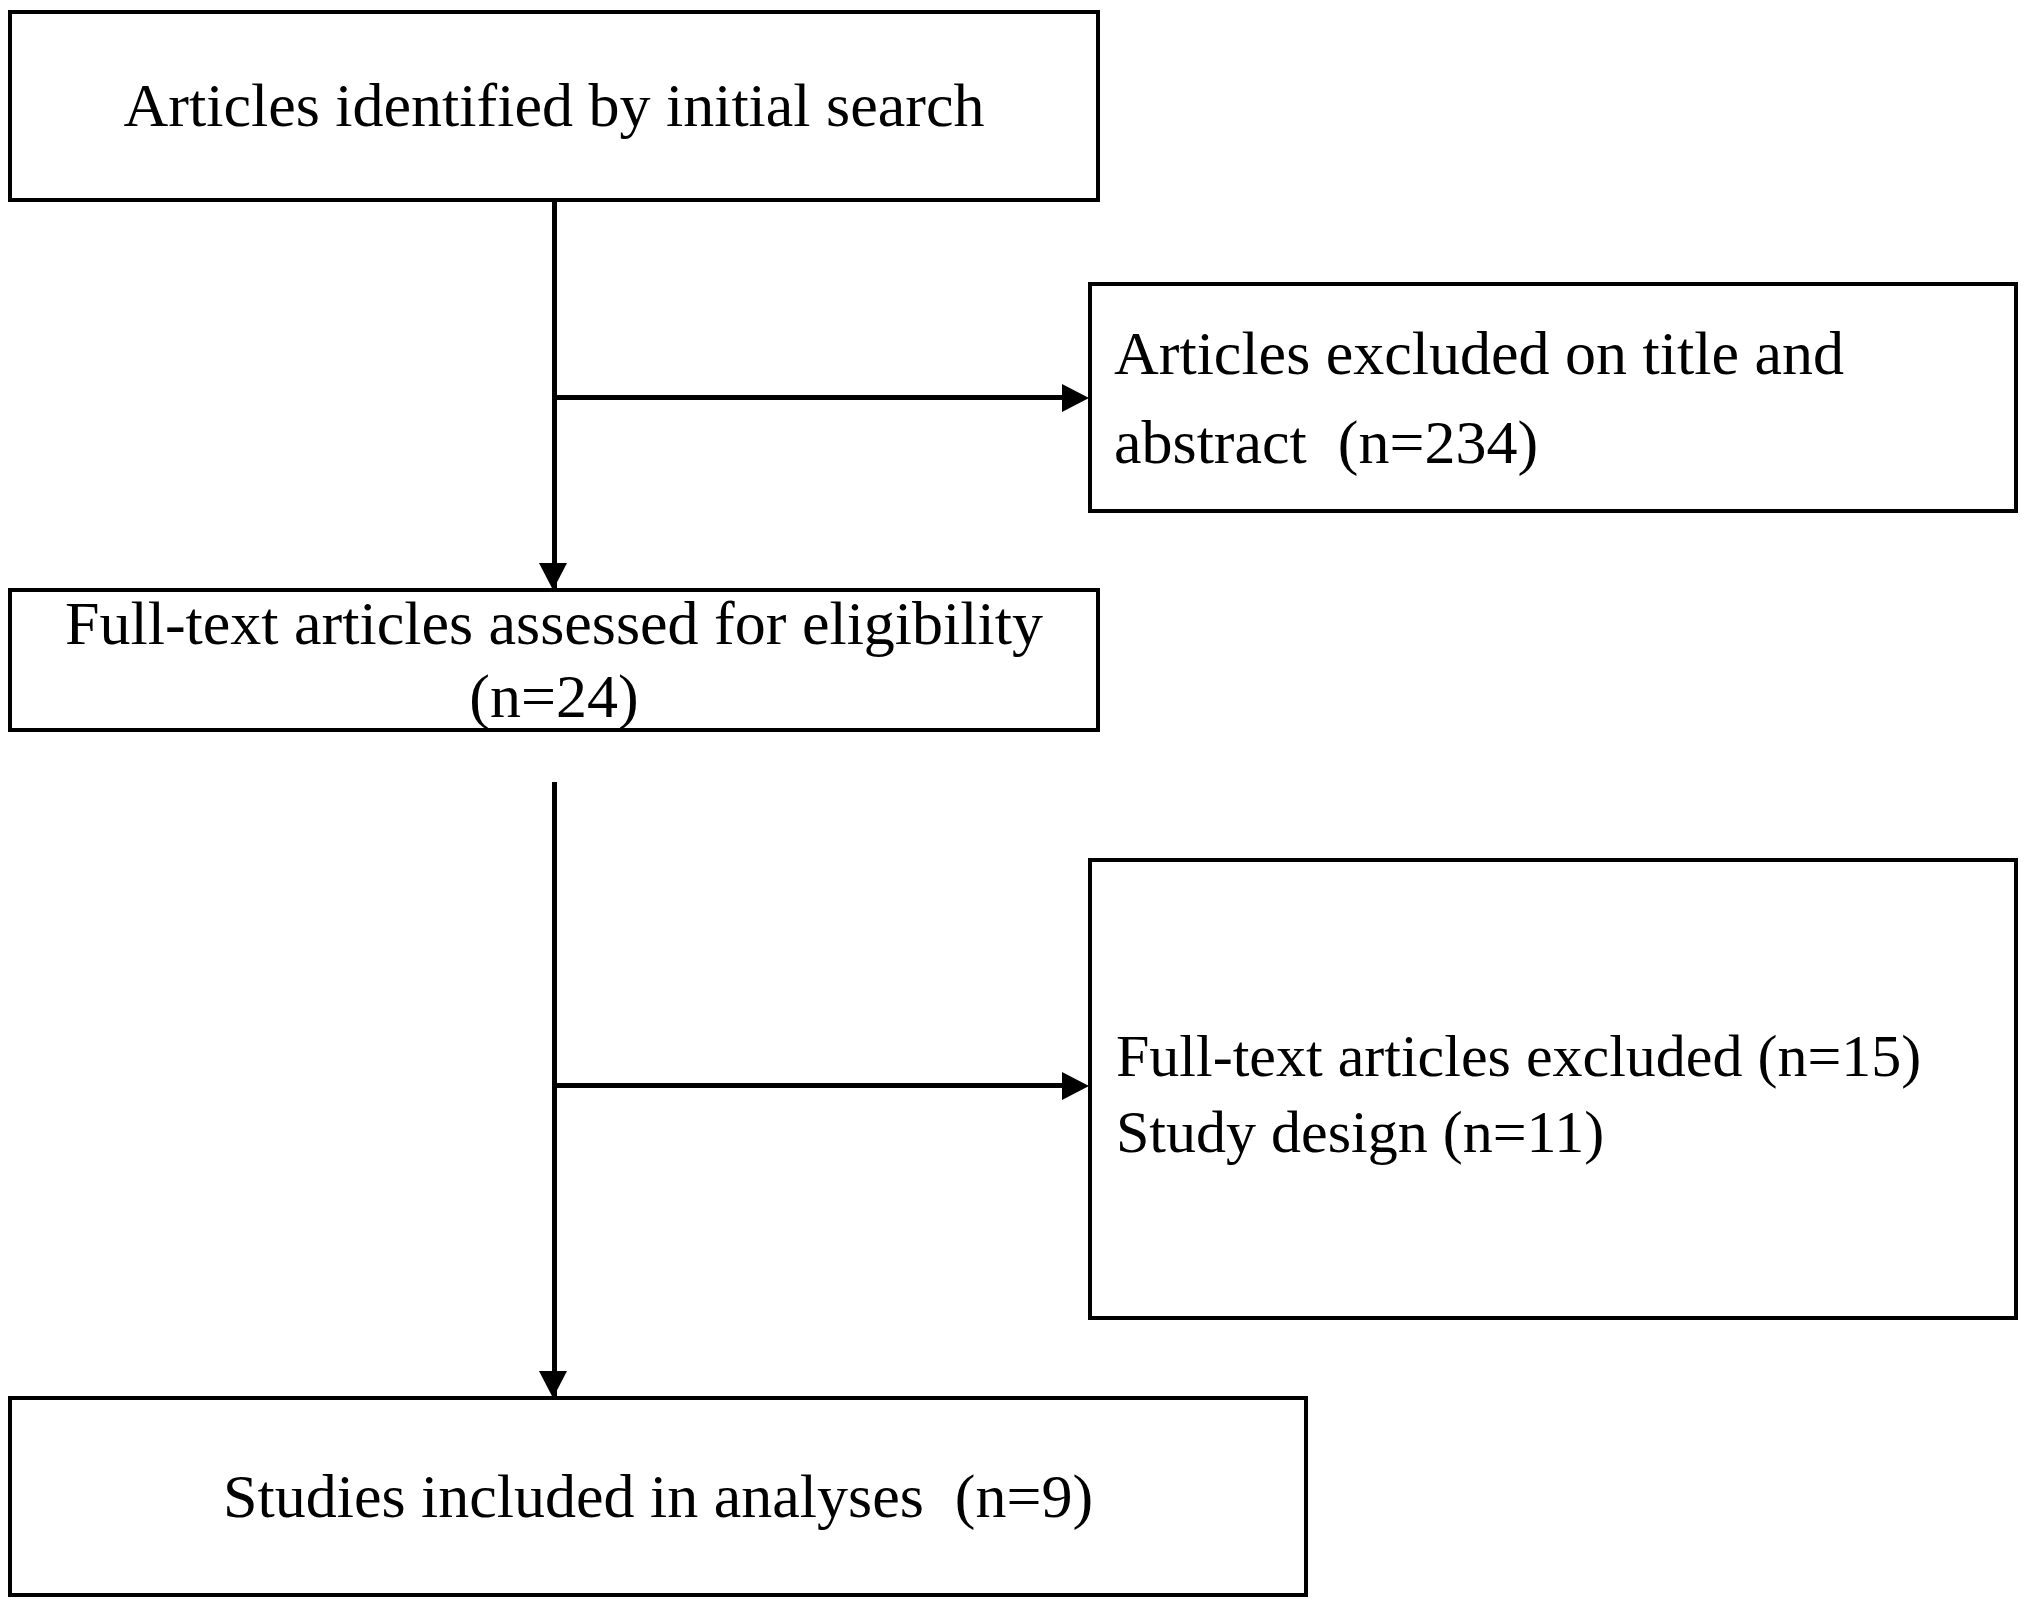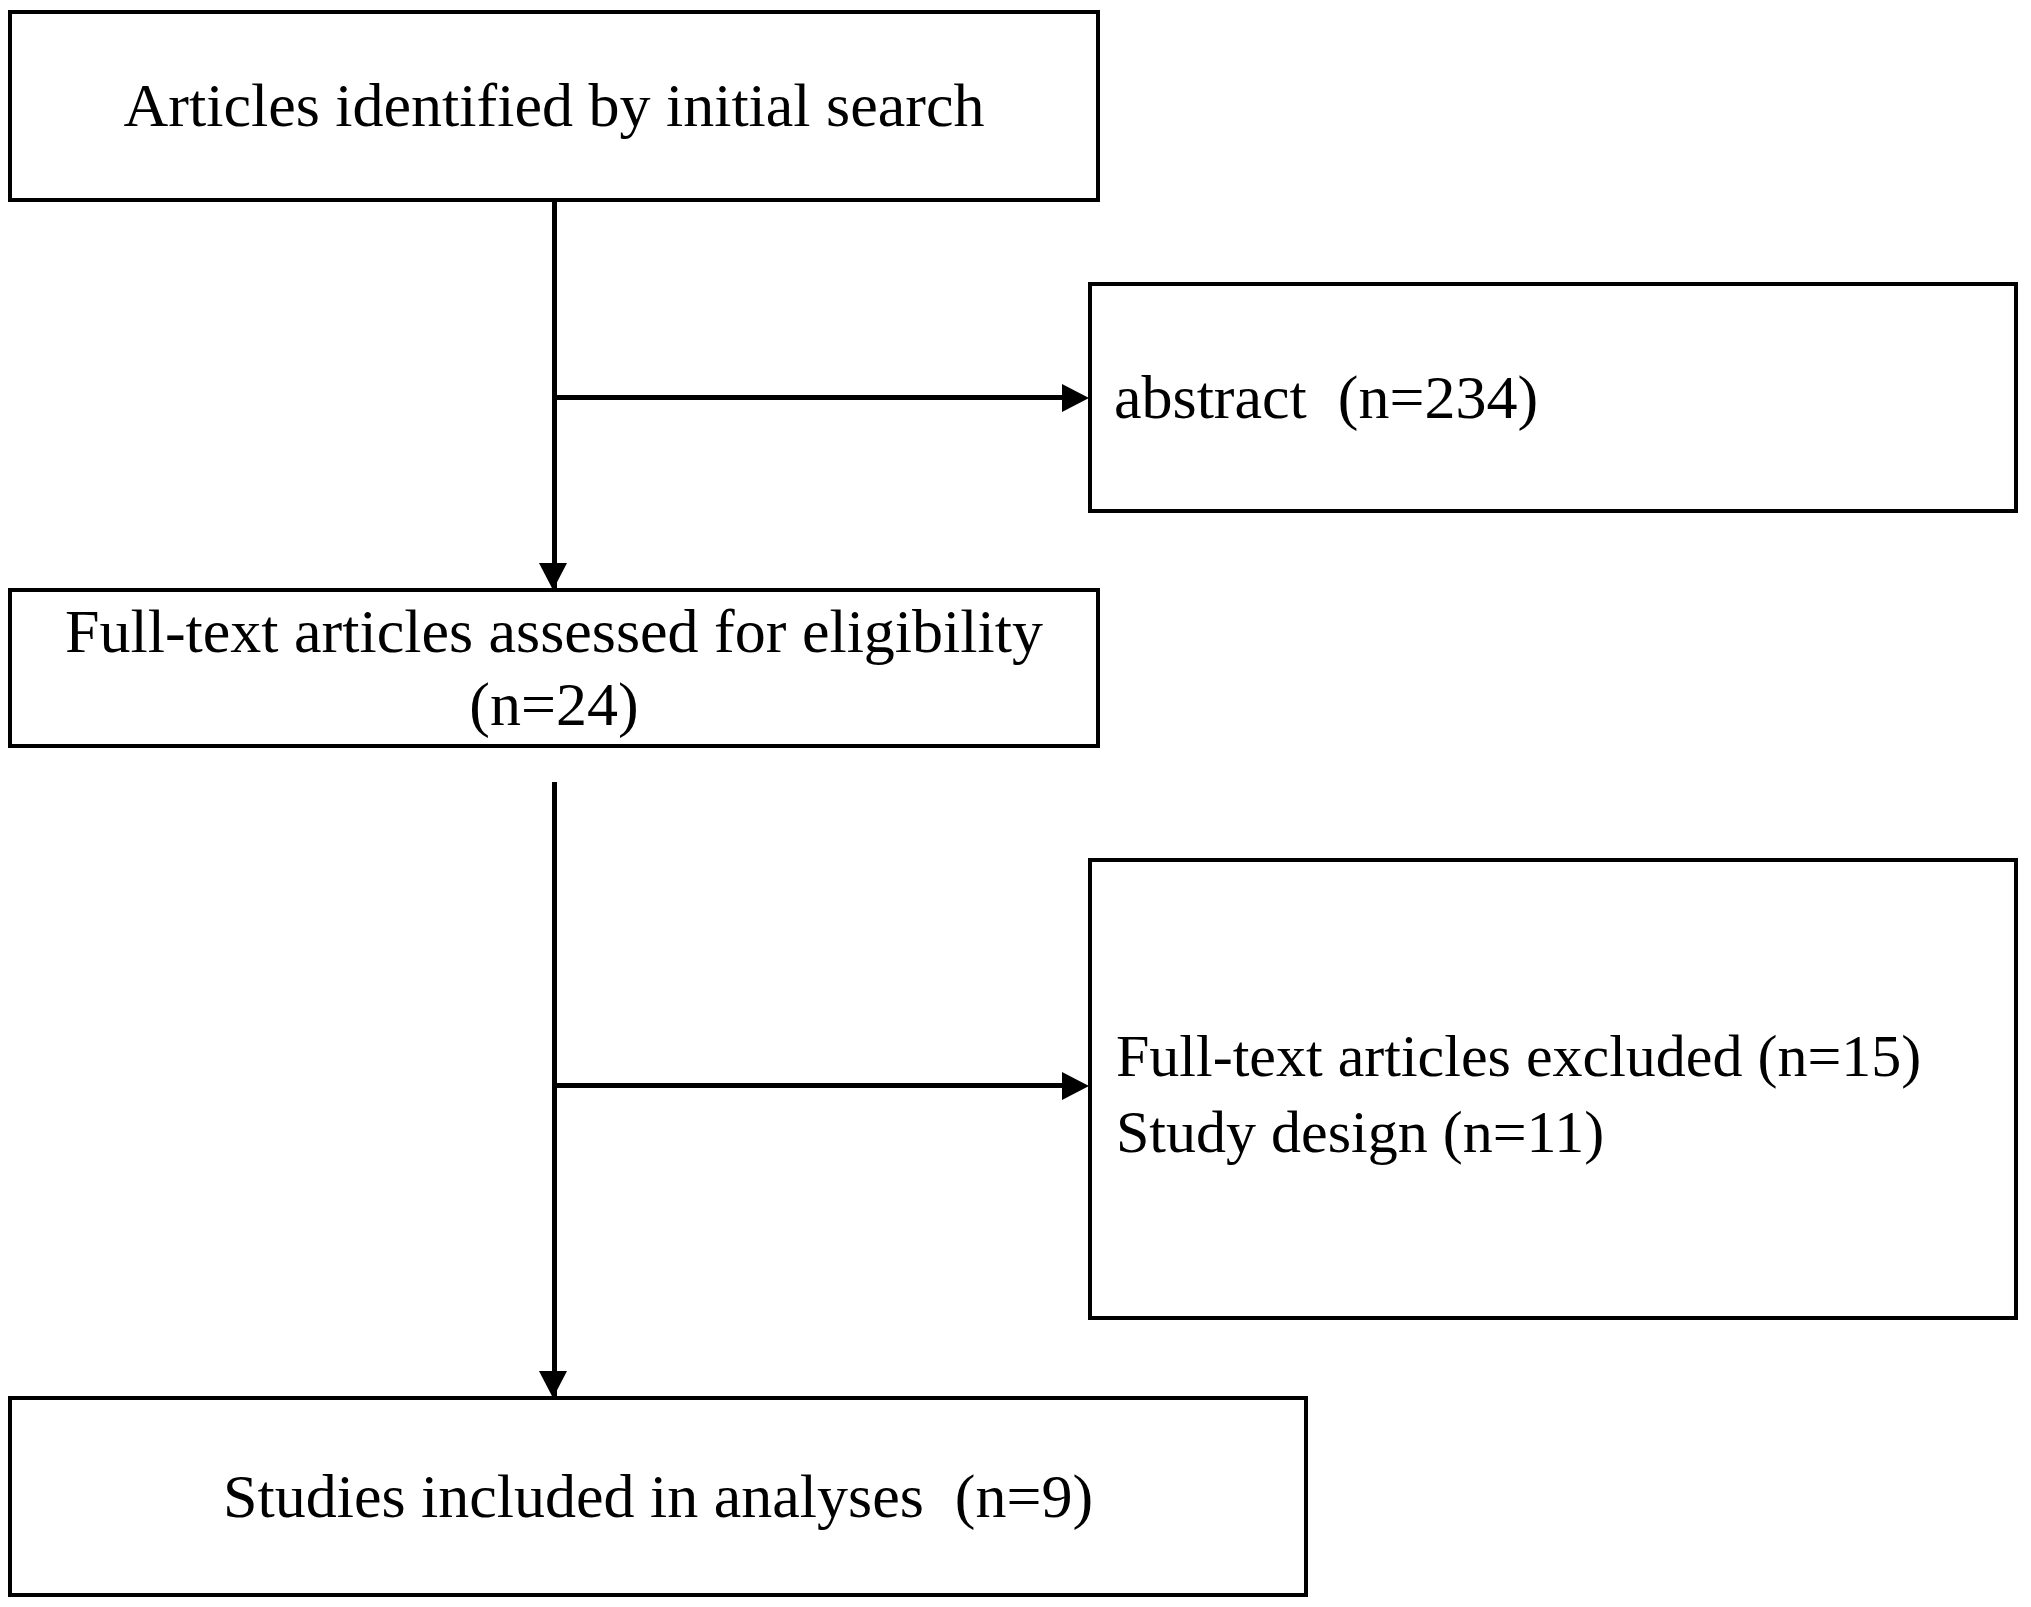--- a/index.html
+++ b/index.html
@@ -53,21 +53,21 @@
     left: 8px;  top: 10px;   width: 1092px; height: 192px;
     font-size: 62px;
   }
   #box-excluded-title-abstract {
     left: 1088px; top: 282px; width: 930px; height: 231px;
     font-size: 62px;
     padding: 0 0 0 22px;
     line-height: 1.42;
   }
   #box-fulltext-assessed {
-    left: 8px;  top: 588px;  width: 1092px; height: 160px;
+    left: 8px;  top: 588px;  width: 1092px; height: 144px;
     font-size: 62px;
   }
   #box-fulltext-excluded {
     left: 1088px; top: 858px; width: 930px; height: 462px;
     font-size: 60px;
     padding: 10px 0 0 24px;
     line-height: 1.27;
   }
   #box-studies-included {
     left: 8px;  top: 1396px; width: 1300px; height: 201px;
@@ -118,20 +118,21 @@
   <div class="flow-box centered" id="box-identified">
     <span class="line">Articles identified by initial search</span>
   </div>
 
   <div class="v-line" id="conn1-vline"></div>
   <div class="arrow-down" id="conn1-arrow"></div>
   <div class="h-line" id="conn1-hline"></div>
   <div class="arrow-right" id="conn1-harrow"></div>
 
   <div class="flow-box left-mid" id="box-excluded-title-abstract">
+    <span class="line">Articles excluded on title and</span>
     <span class="line">abstract  (n=234)</span>
   </div>
 
   <div class="flow-box centered" id="box-fulltext-assessed">
     <span class="line">Full-text articles assessed for eligibility</span>
     <span class="line">(n=24)</span>
   </div>
 
   <div class="v-line" id="conn2-vline"></div>
   <div class="arrow-down" id="conn2-arrow"></div>

